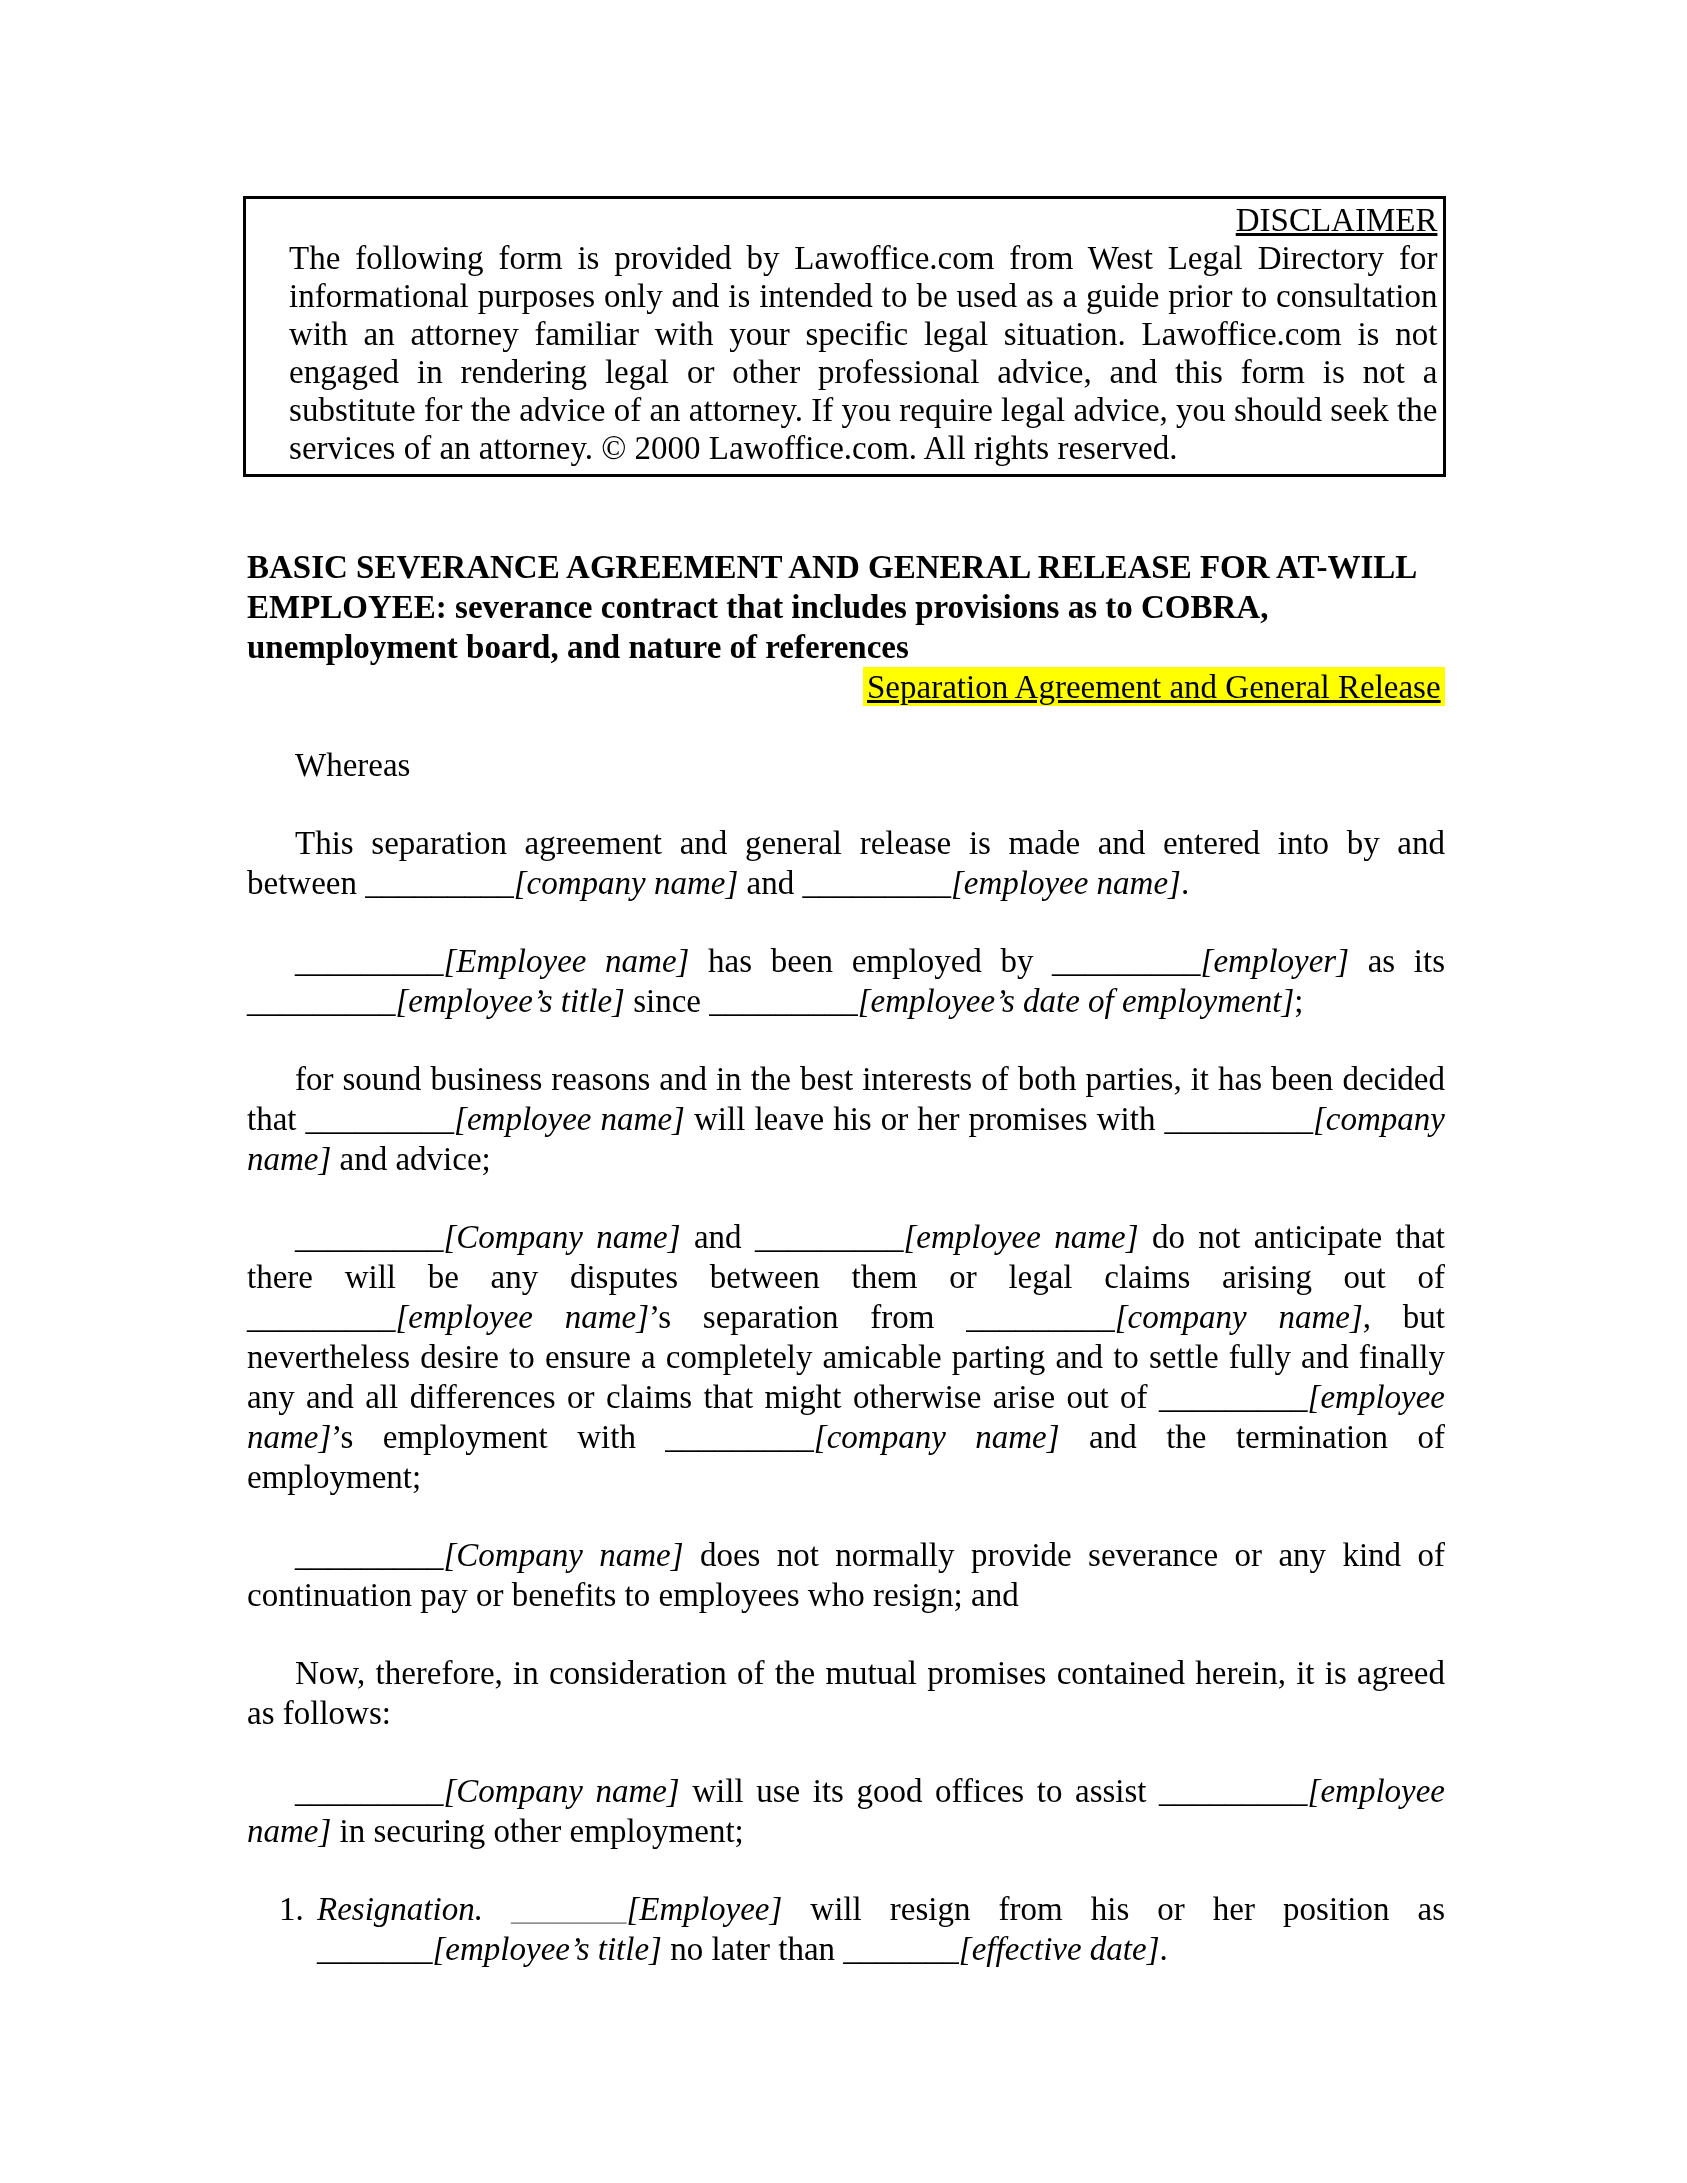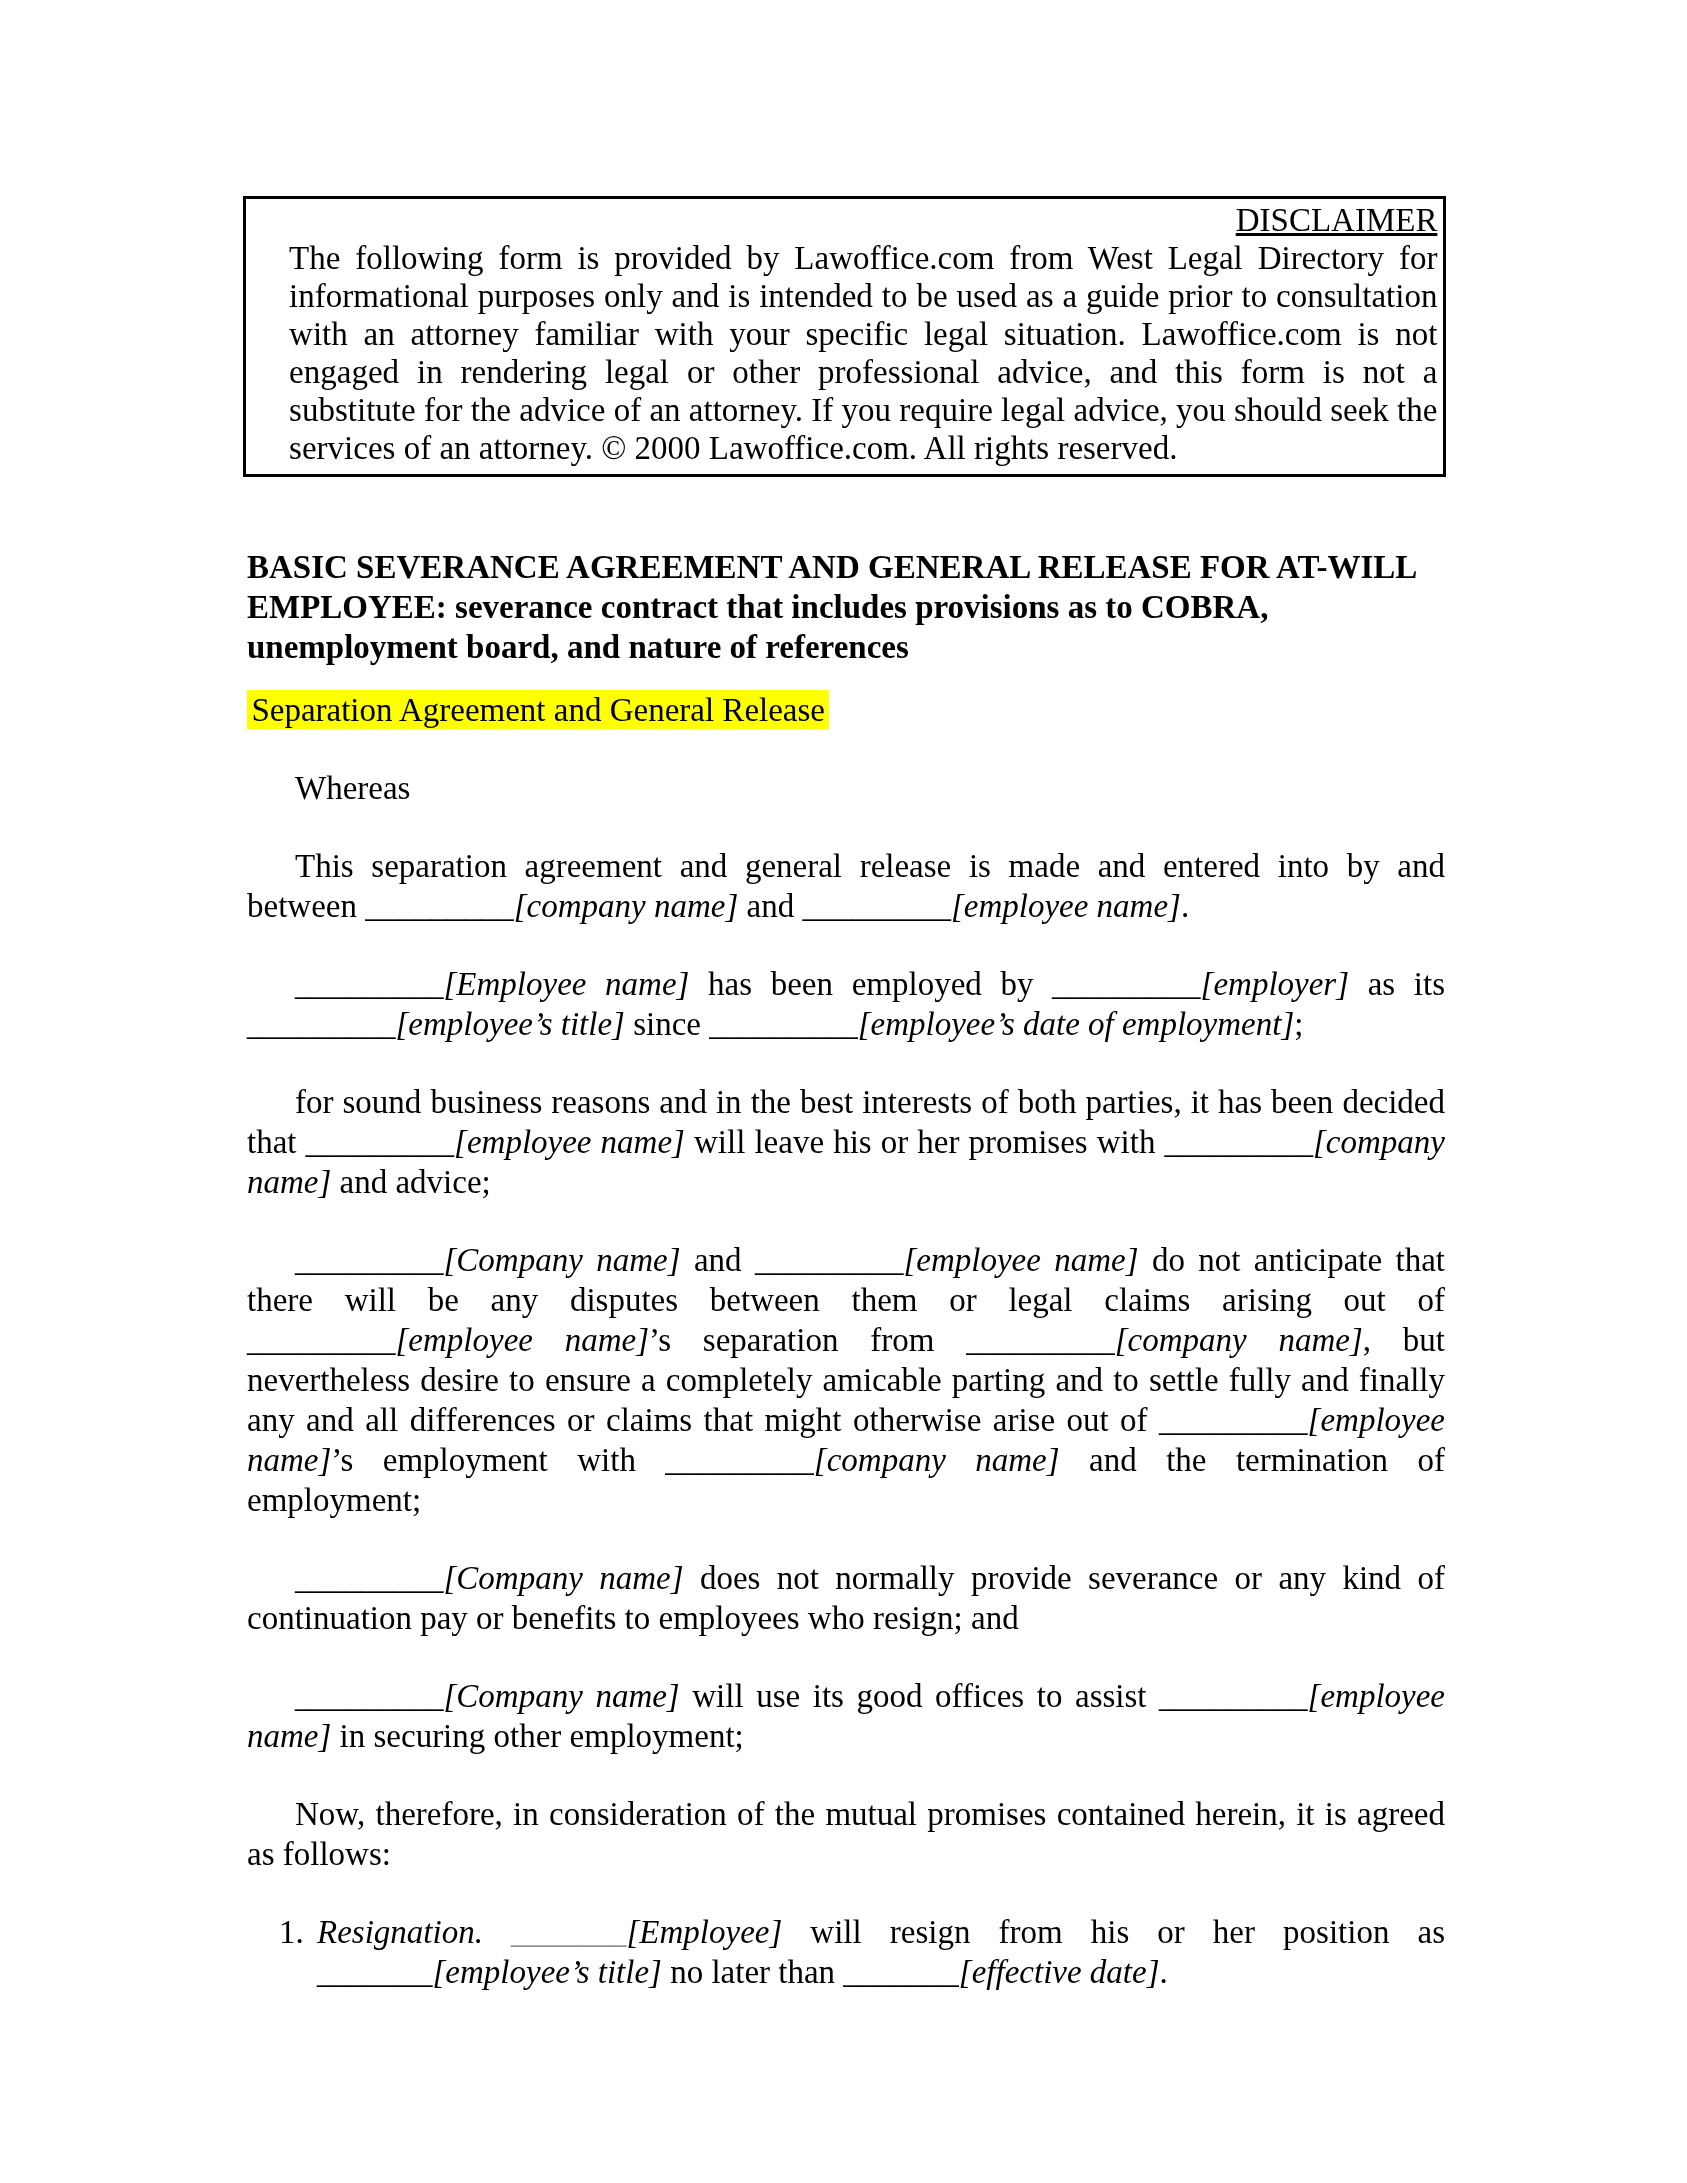--- a/index.html
+++ b/index.html
@@ -35,23 +35,23 @@
     text-align: justify;
     margin-left: 40px;
   }
   .doc-heading {
     font-weight: bold;
     line-height: 40px;
     margin-top: 70px;
     text-align: left;
   }
   .subtitle-row {
-    text-align: left;
-    margin-top: 23px;
+    text-align: right;
     line-height: 40px;
+    text-decoration: underline;
   }
   .subtitle-row .hl {
     background: #ffff00;
     padding: 1.7px 4.4px;
   }
   p { margin: 0; }
   .body-para {
     line-height: 40px;
     text-align: justify;
     text-indent: 48px;
@@ -88,20 +88,20 @@
       <span class="hl" style="background: rgb(255, 255, 0);">Separation Agreement and General Release</span>
     </div>
 
     <div id="blocks">
         <p class="body-para"><span>Whereas</span></p>
         <p class="body-para"><span>This separation agreement and general release is made and entered into by and between </span><span class="blank">_________</span><span class="it">[company name]</span><span> and </span><span class="blank">_________</span><span class="it">[employee name]</span><span>.</span></p>
         <p class="body-para"><span class="blank">_________</span><span class="it">[Employee name]</span><span> has been employed by </span><span class="blank">_________</span><span class="it">[employer]</span><span> as its </span><span class="blank">_________</span><span class="it">[employee’s title]</span><span> since </span><span class="blank">_________</span><span class="it">[employee’s date of employment]</span><span>;</span></p>
         <p class="body-para"><span>for sound business reasons and in the best interests of both parties, it has been decided that </span><span class="blank">_________</span><span class="it">[employee name]</span><span> will leave his or her promises with </span><span class="blank">_________</span><span class="it">[company name]</span><span> and advice;</span></p>
         <p class="body-para"><span class="blank">_________</span><span class="it">[Company name]</span><span> and </span><span class="blank">_________</span><span class="it">[employee name]</span><span> do not anticipate that there will be any disputes between them or legal claims arising out of </span><span class="blank">_________</span><span class="it">[employee name]</span><span>’s separation from </span><span class="blank">_________</span><span class="it">[company name]</span><span>, but nevertheless desire to ensure a completely amicable parting and to settle fully and finally any and all differences or claims that might otherwise arise out of </span><span class="blank">_________</span><span class="it">[employee name]</span><span>’s employment with </span><span class="blank">_________</span><span class="it">[company name]</span><span> and the termination of employment;</span></p>
         <p class="body-para"><span class="blank">_________</span><span class="it">[Company name]</span><span> does not normally provide severance or any kind of continuation pay or benefits to employees who resign; and</span></p>
+        <p class="body-para"><span>Now, therefore, in consideration of the mutual promises contained herein, it is agreed as follows:</span></p>
         <p class="body-para"><span class="blank">_________</span><span class="it">[Company name]</span><span> will use its good offices to assist </span><span class="blank">_________</span><span class="it">[employee name]</span><span> in securing other employment;</span></p>
-        <p class="body-para"><span>Now, therefore, in consideration of the mutual promises contained herein, it is agreed as follows:</span></p>
         <div class="list-item"><span class="list-num">1.</span><span class="it">Resignation.</span><span> </span><span class="blank" style="color: rgb(144, 144, 144);">_______</span><span class="it">[Employee]</span><span> will resign from his or her position as </span><span class="blank">_______</span><span class="it">[employee’s title]</span><span> no later than </span><span class="blank">_______</span><span class="it">[effective date]</span><span>.</span></div>
       </div>
 
   </div>
 </div>
 
 
 </body></html>

